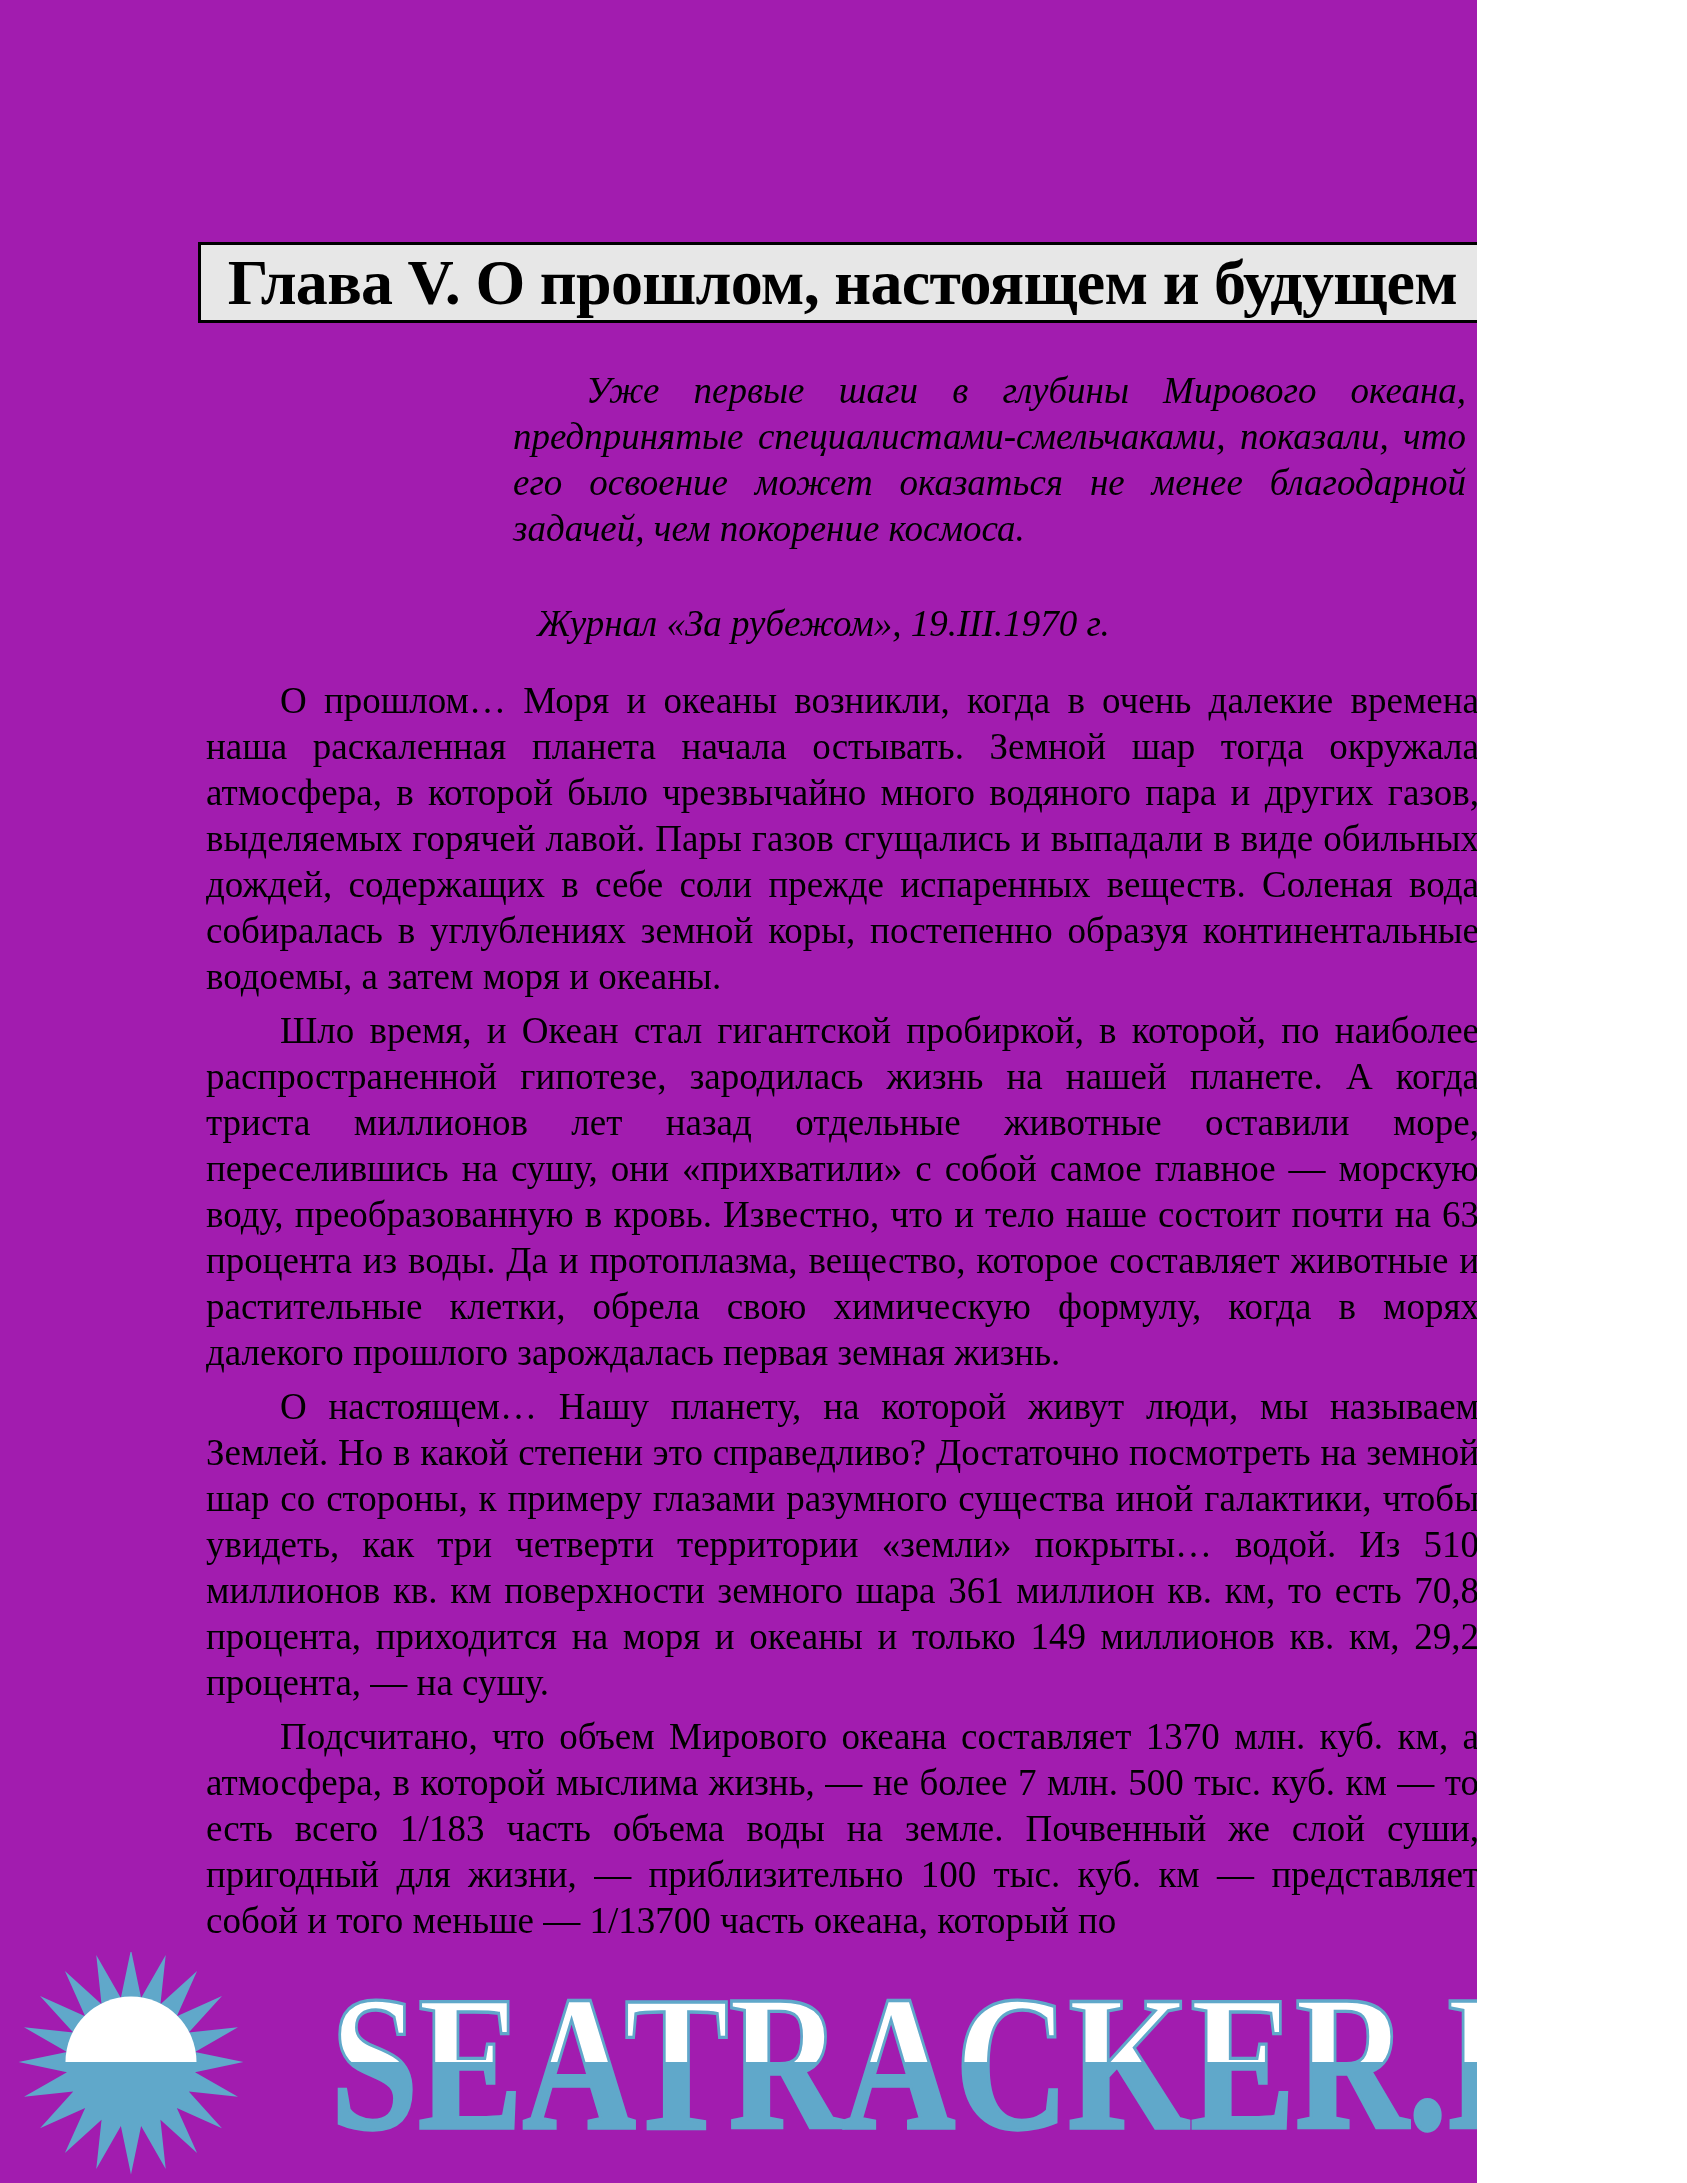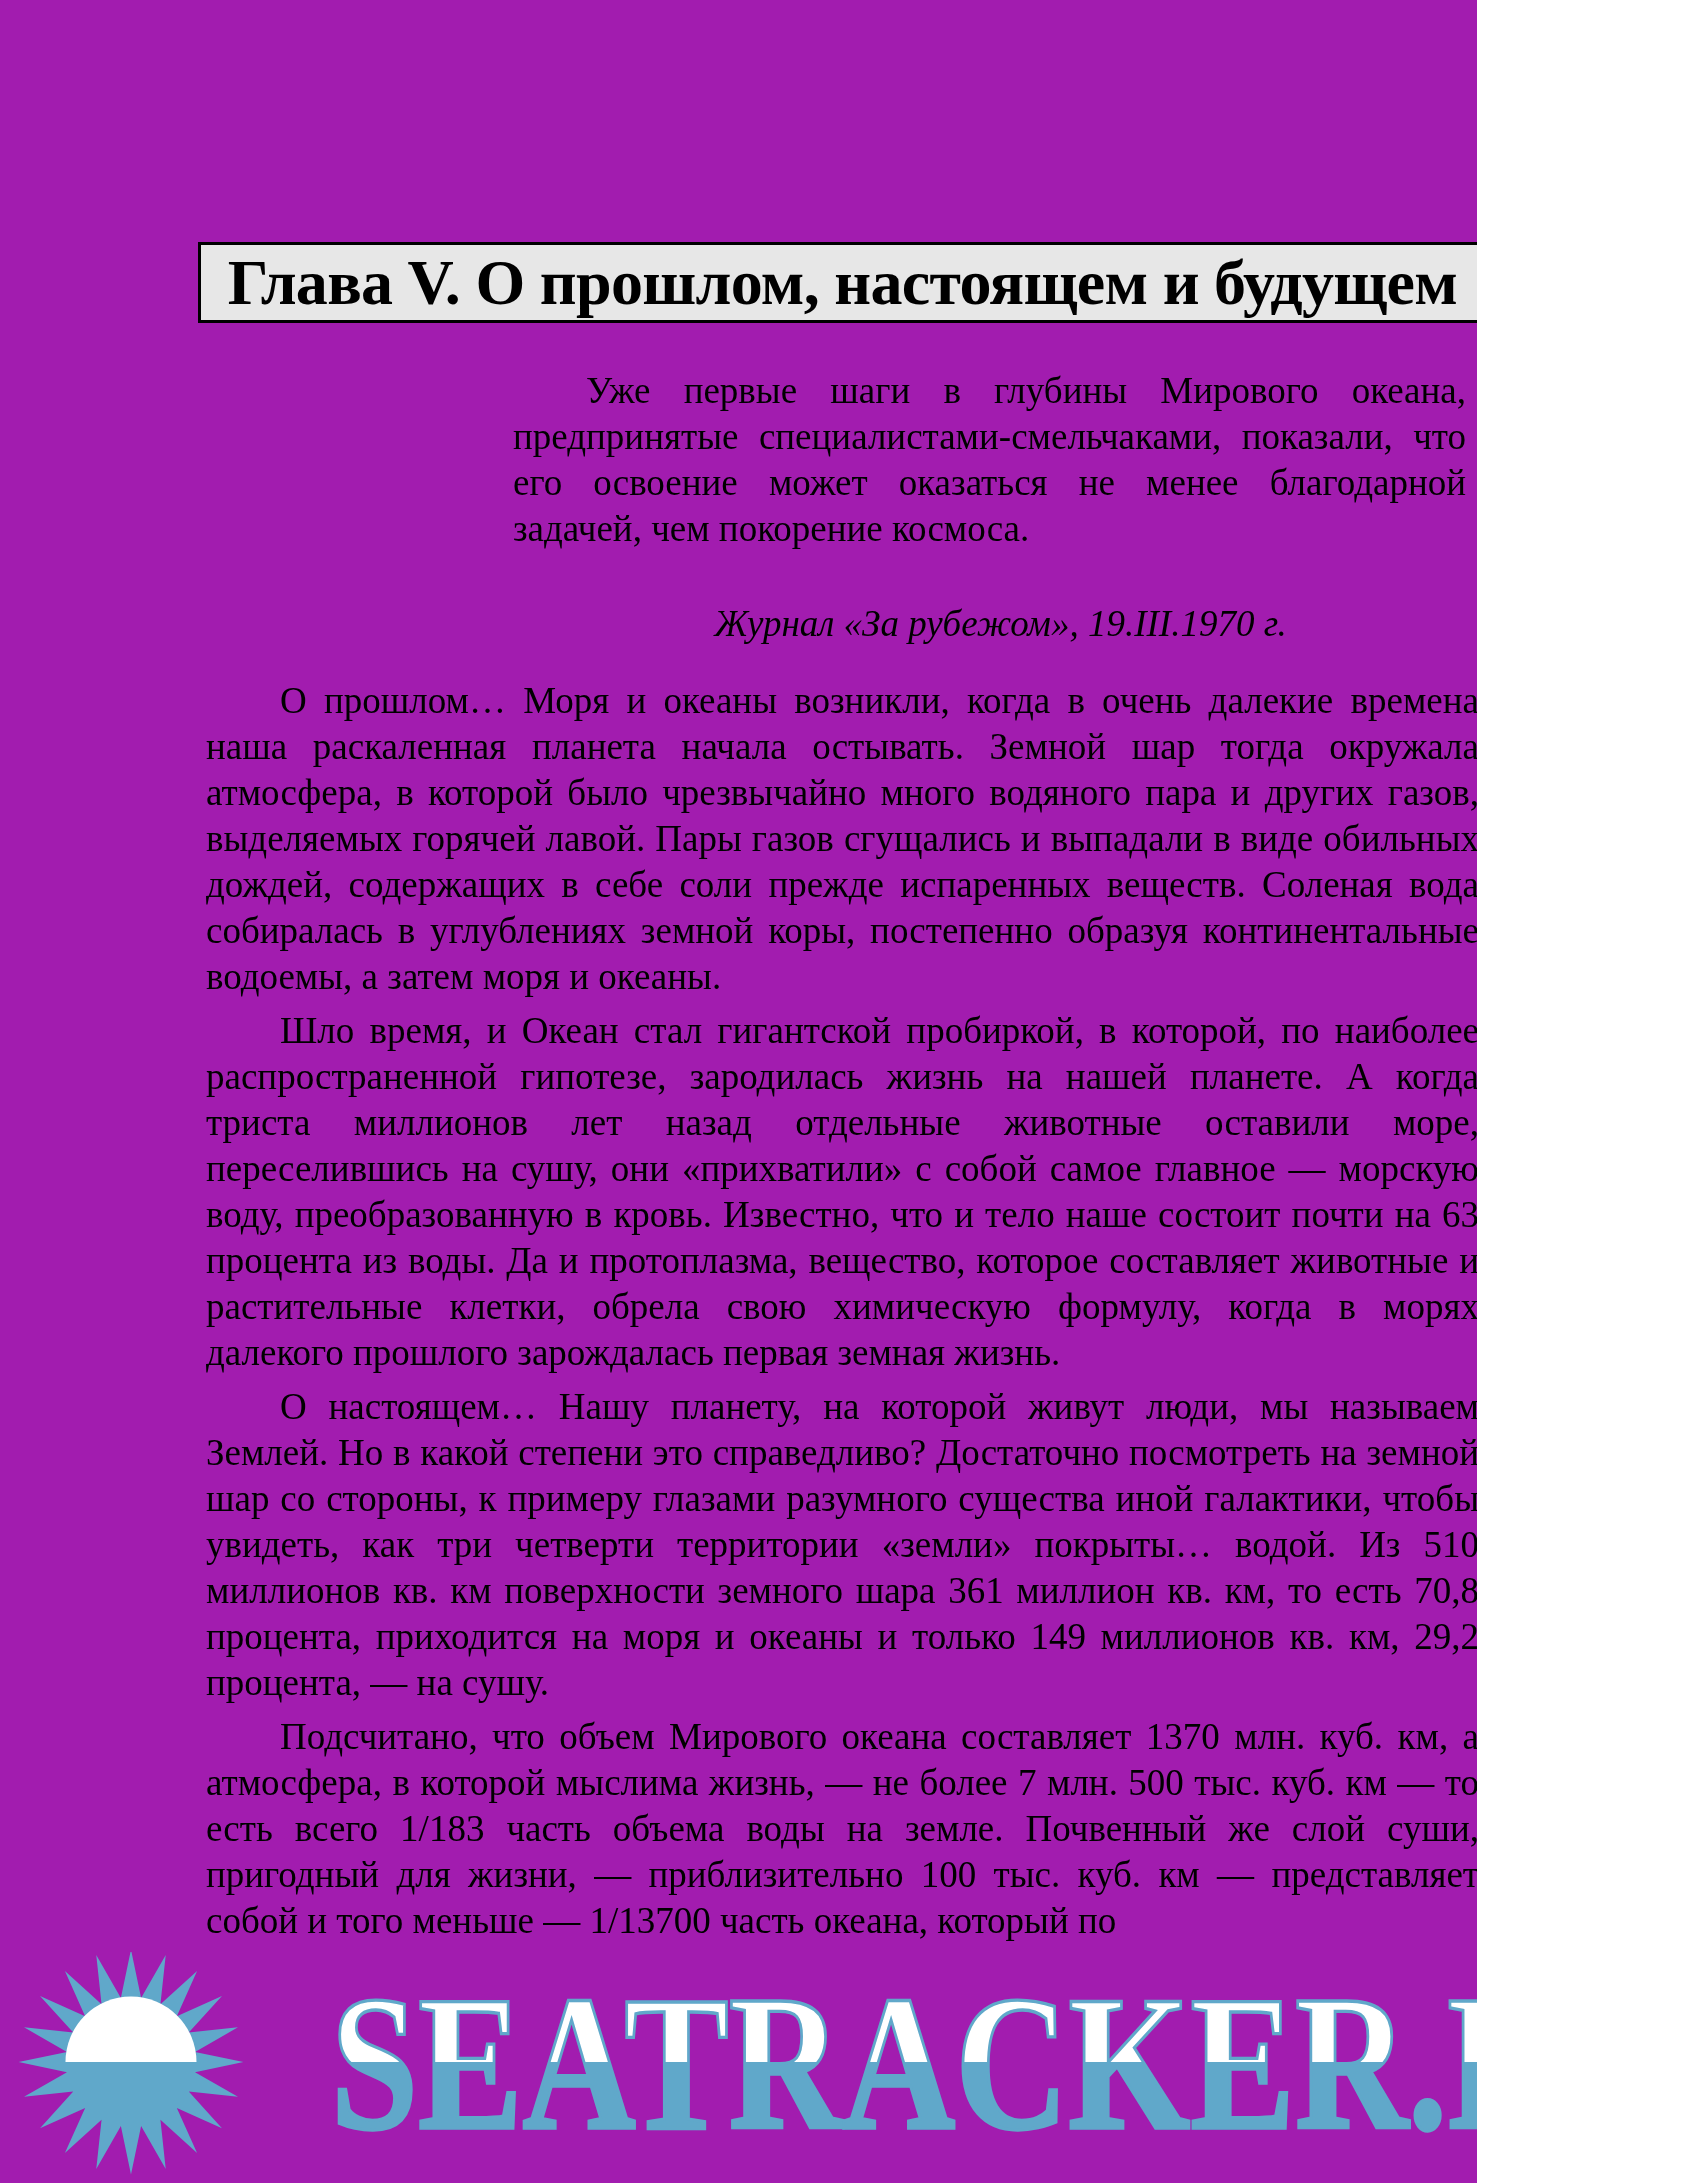--- a/index.html
+++ b/index.html
@@ -33,34 +33,35 @@
     font-weight: 700;
     font-size: 64px;
     white-space: nowrap;
     letter-spacing: -0.7px;
   }
   .epigraph {
     position: absolute;
     left: 513px;
     top: 368px;
     width: 953px;
+    font-style: italic;
     font-size: 37px;
     line-height: 46px;
     text-align: justify;
     text-indent: 73px;
   }
   .attribution {
     position: absolute;
-    left: 524px;
+    left: 537px;
     top: 601px;
     width: 953px;
     font-style: italic;
     font-size: 37px;
     line-height: 46px;
-    text-align: center;
+    text-align: left;
   }
   .body-text {
     position: absolute;
     left: 198px;
     top: 670px;
     width: 1289px;
     font-size: 37px;
     line-height: 46px;
     text-align: justify;
   }

